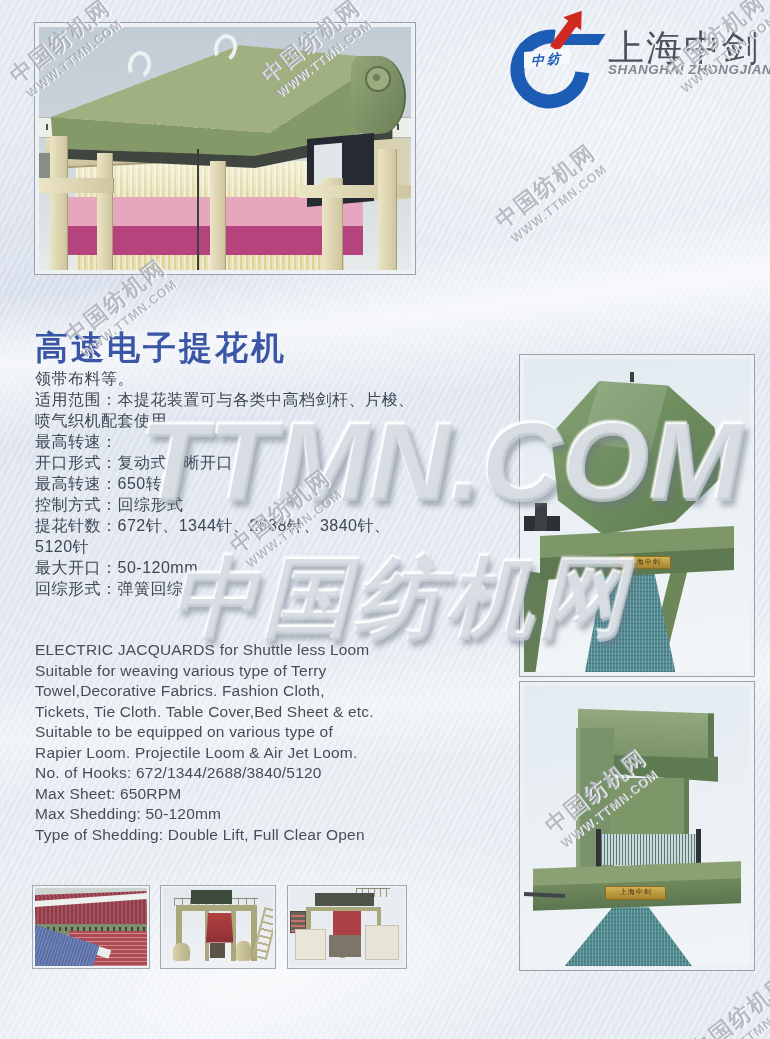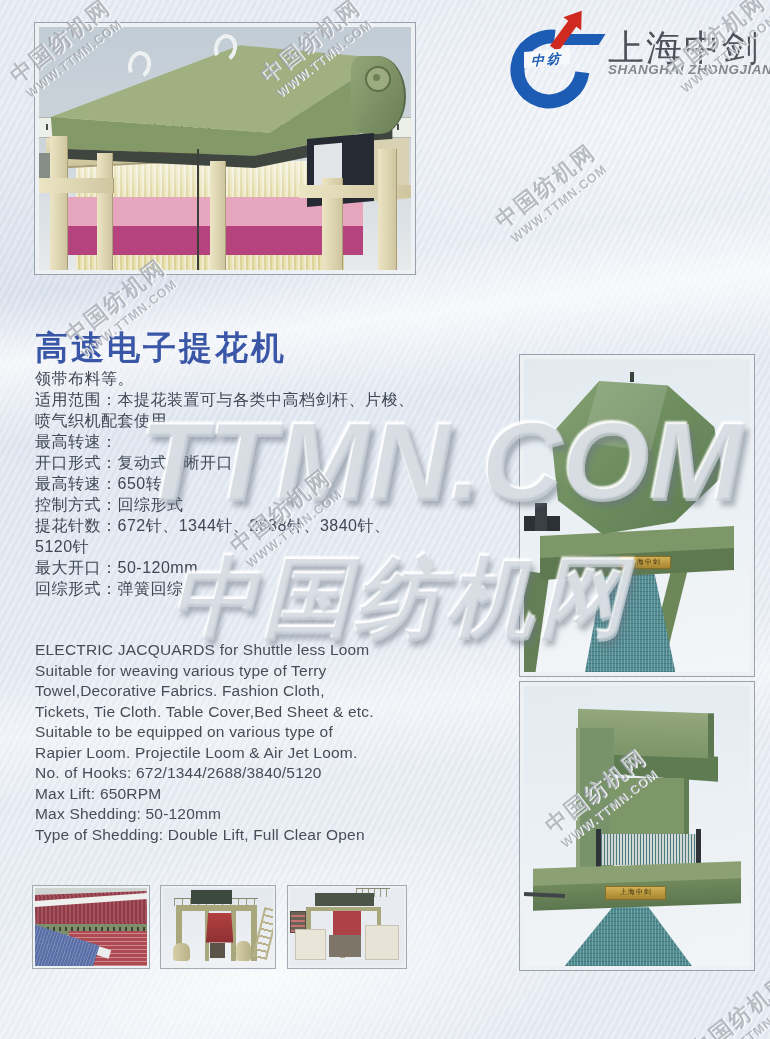--- a/index.html
+++ b/index.html
@@ -271,21 +271,21 @@
   </div>
 
   <div class="specs-en">
     <div>ELECTRIC JACQUARDS for Shuttle less Loom</div>
     <div>Suitable for weaving various type of Terry</div>
     <div>Towel,Decorative Fabrics. Fashion Cloth,</div>
     <div>Tickets, Tie Cloth. Table Cover,Bed Sheet &amp; etc.</div>
     <div>Suitable to be equipped on various type of</div>
     <div>Rapier Loom. Projectile Loom &amp; Air Jet Loom.</div>
     <div>No. of Hooks: 672/1344/2688/3840/5120</div>
-    <div>Max Lift: 650RPM</div>
+    <div>Max Sheet: 650RPM</div>
     <div>Max Shedding: 50-120mm</div>
     <div>Type of Shedding: Double Lift, Full Clear Open</div>
   </div>
 
   <div class="photo photo-a">
     <div class="ph">
       <div class="pa-bg"></div>
       <div class="pa-leg"></div>
       <div class="pa-frame"></div>
       <div class="pa-cords"></div>

